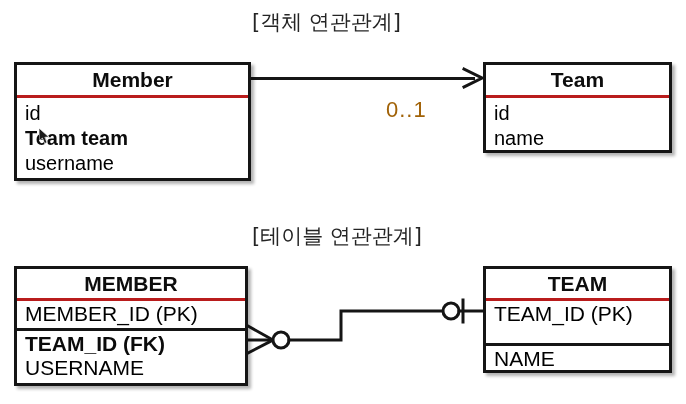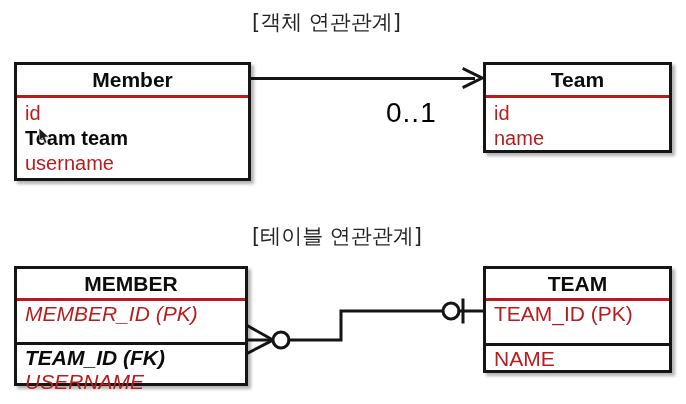--- a/index.html
+++ b/index.html
@@ -49,21 +49,21 @@
     overflow: hidden;
   }
   .ebox-sec {
     box-sizing: border-box;
     padding-left: 6px;
   }
   .ebox-sec + .ebox-sec {
     border-top: 3px solid #151515;
   }
   .field {
-    color: #b91c1c;
+    color: #000000;
     white-space: nowrap;
     line-height: 1.0;
   }
   .field.bold {
     color: #0b0b0b;
     font-weight: bold;
   }
 
   
   #box-member {
@@ -94,34 +94,34 @@
   }
   #assoc-arrowhead {
     position: absolute;
     left: 462px; top: 67px;
     width: 22px; height: 22px;
     z-index: 2;
   }
   #assoc-mult {
     position: absolute;
     left: 386px; top: 97px;
-    font-size: 28px;
-    color: #000000;
+    font-size: 22px;
+    color: #a16207;
     letter-spacing: 1px;
   }
 
   
   #box-member-table {
     left: 14px; top: 266px; width: 234px; height: 120px;
   }
   #box-member-table .ebox-title {
     height: 32px; line-height: 29px; font-size: 21px;
   }
   #box-member-table .field { font-size: 21px; padding: 1px 0 2px 2px; }
-  #box-member-table .ebox-sec { padding-top: 1px; padding-bottom: 16px; font-style: italic; }
+  #box-member-table .ebox-sec { padding-top: 1px; padding-bottom: 2px; }
 
   #box-team-table {
     left: 483px; top: 266px; width: 189px; height: 107px;
   }
   #box-team-table .ebox-title {
     height: 32px; line-height: 29px; font-size: 21px;
   }
   #box-team-table .field { font-size: 21px; padding: 1px 0 2px 2px; }
   #box-team-table .ebox-sec { padding-top: 1px; padding-bottom: 17px; }
 

